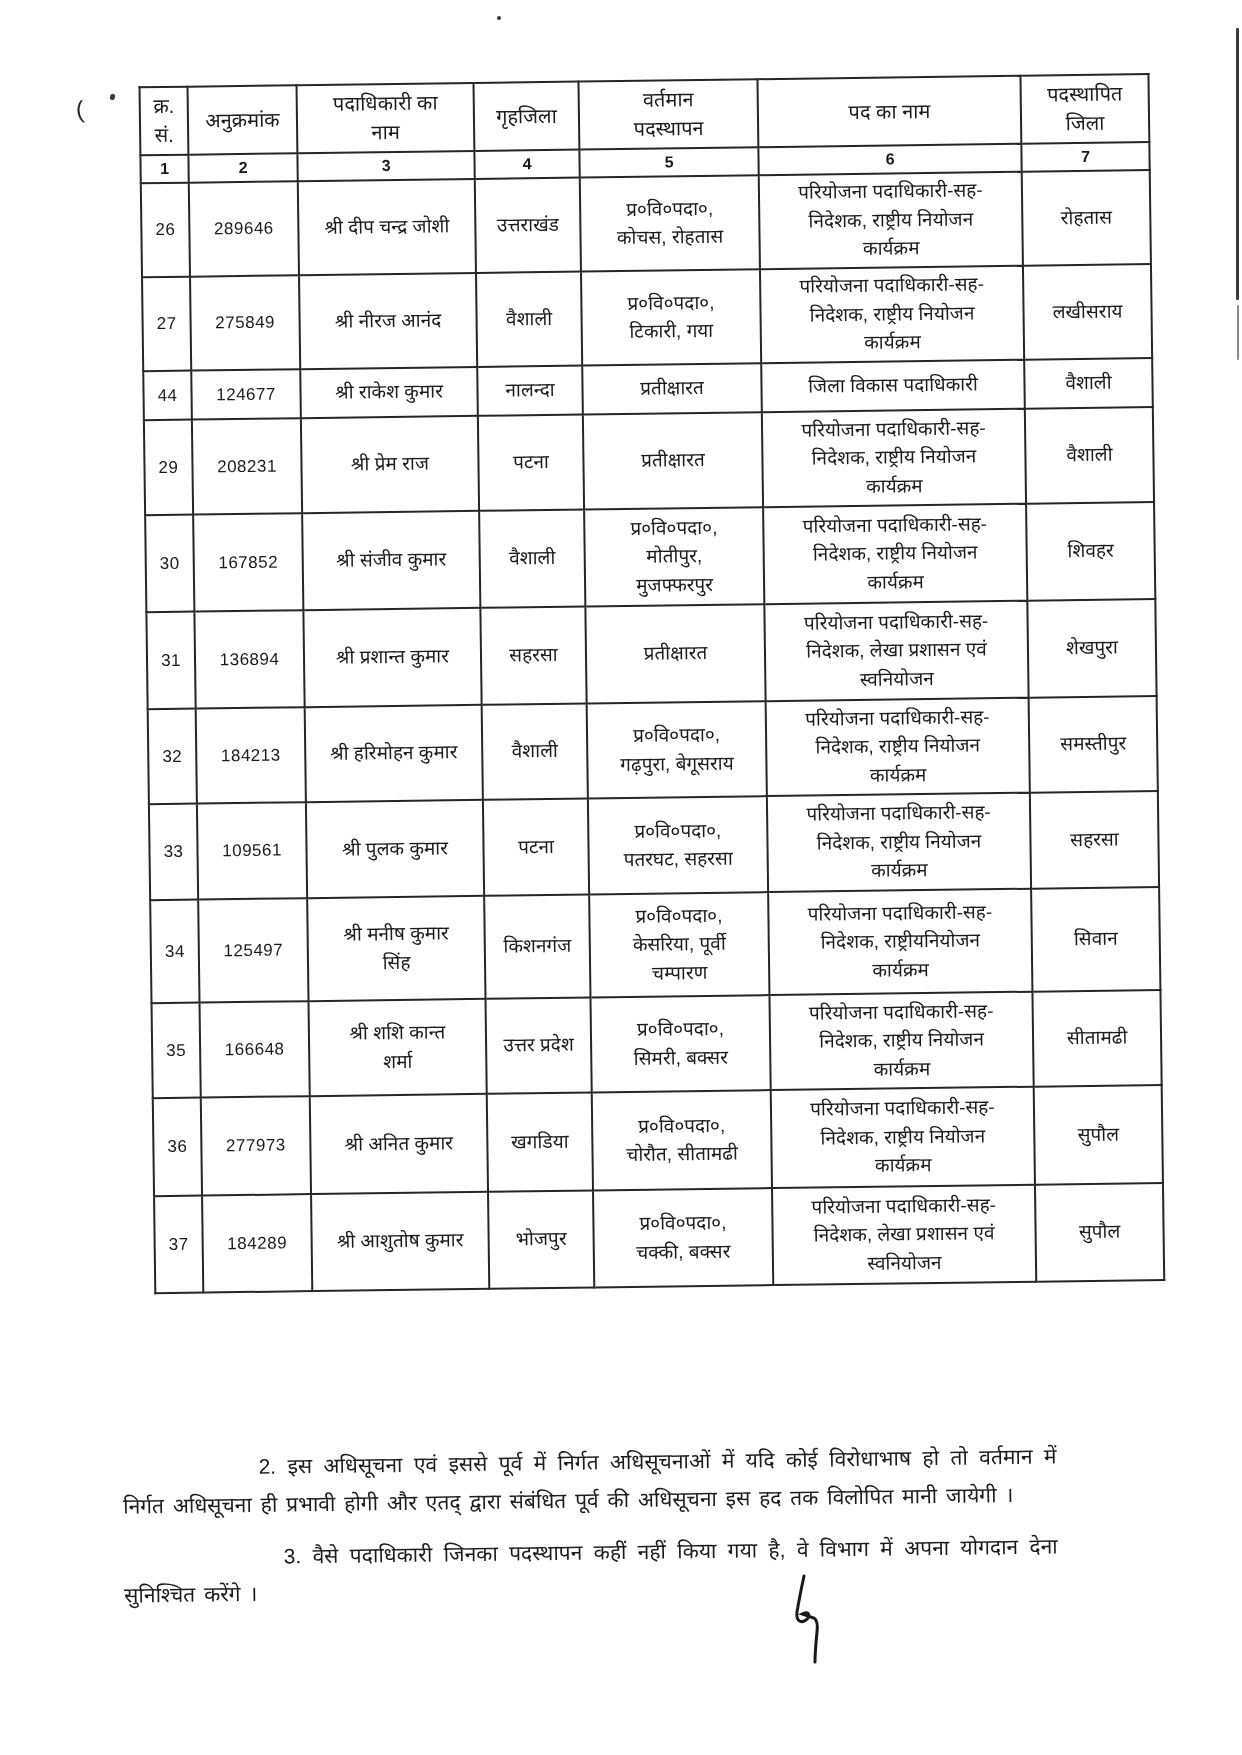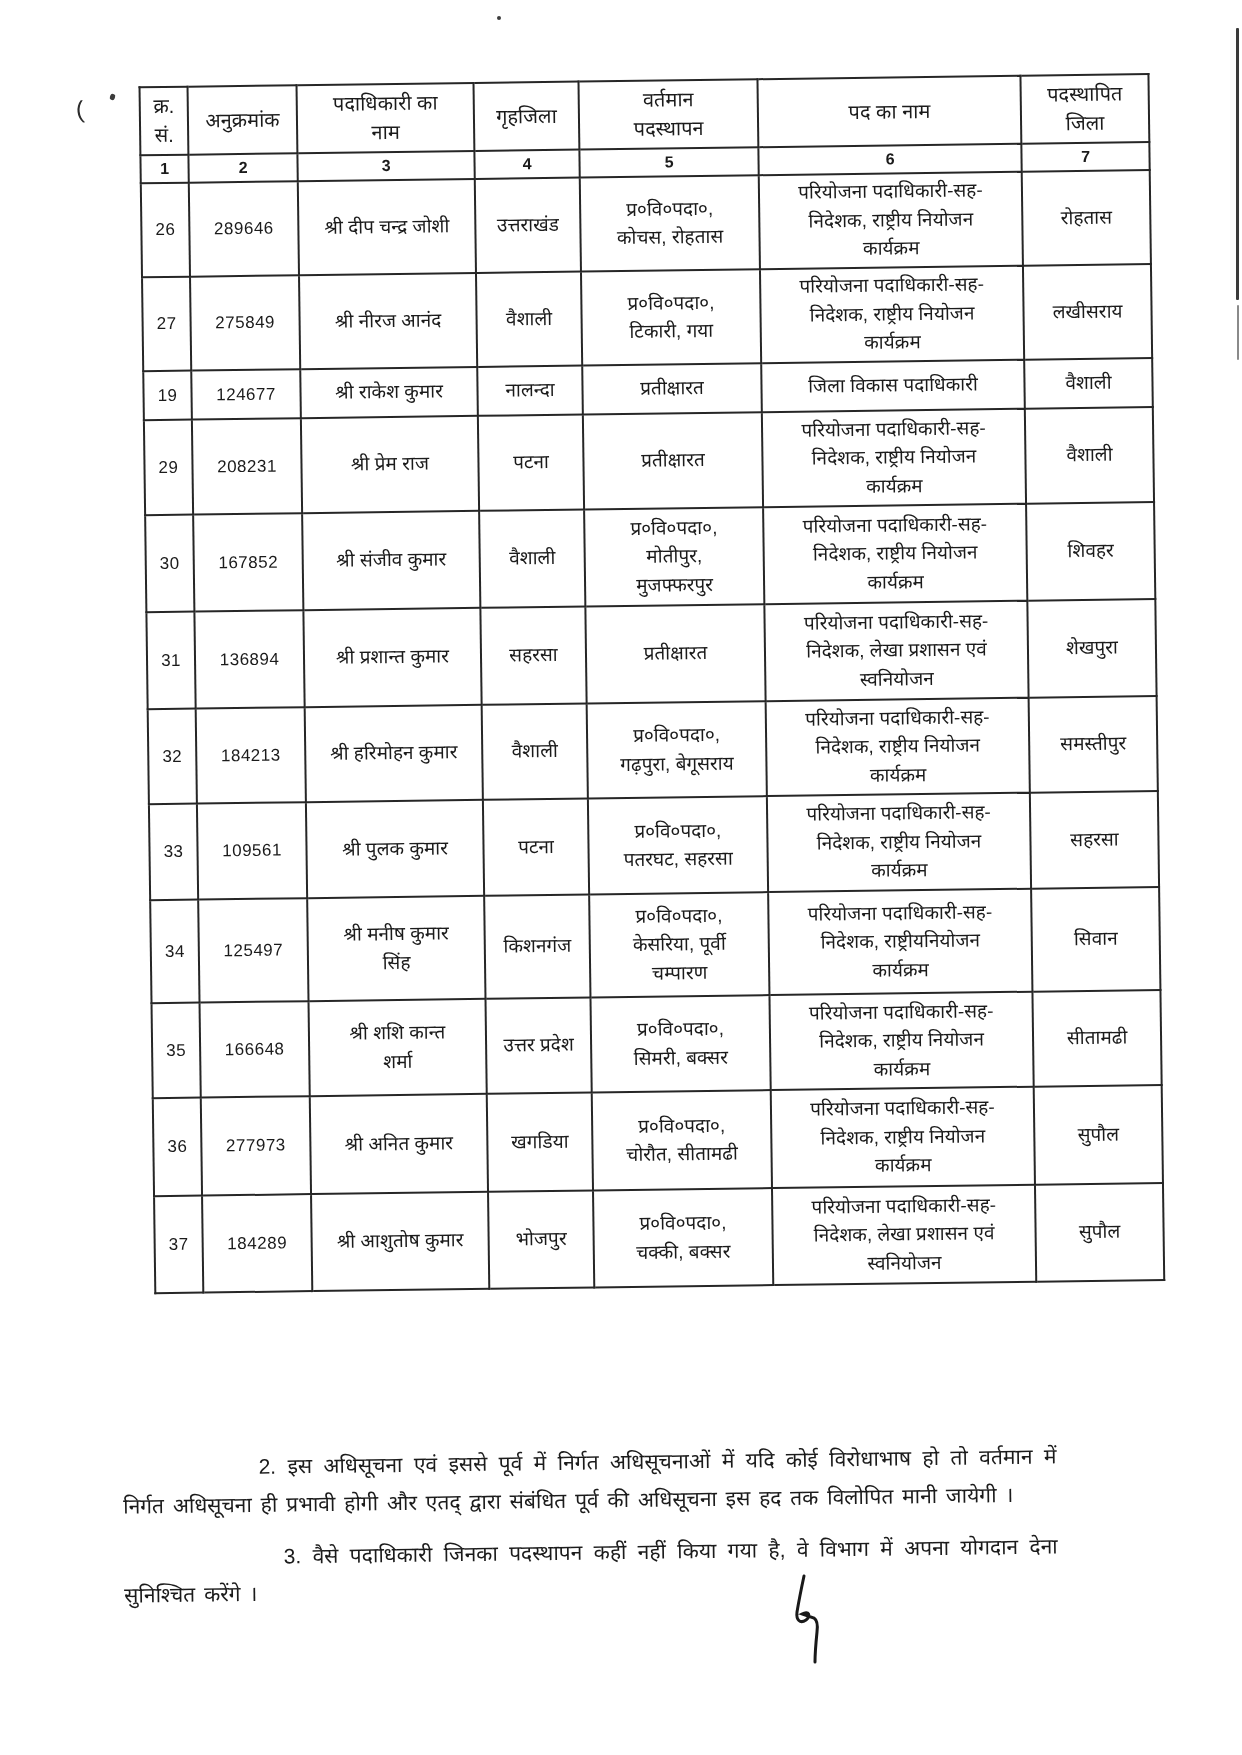--- a/index.html
+++ b/index.html
@@ -153,21 +153,21 @@
         <td>श्री नीरज आनंद</td>
         <td>वैशाली</td>
         <td>प्र०वि०पदा०,
 टिकारी, गया</td>
         <td>परियोजना पदाधिकारी-सह-
 निदेशक, राष्ट्रीय नियोजन
 कार्यक्रम</td>
         <td>लखीसराय</td>
       </tr>
           <tr>
-        <td>19</td>
+        <td>44</td>
         <td>124677</td>
         <td>श्री राकेश कुमार</td>
         <td>नालन्दा</td>
         <td>प्रतीक्षारत</td>
         <td>जिला विकास पदाधिकारी</td>
         <td>वैशाली</td>
       </tr>
           <tr>
         <td>29</td>
         <td>208231</td>

